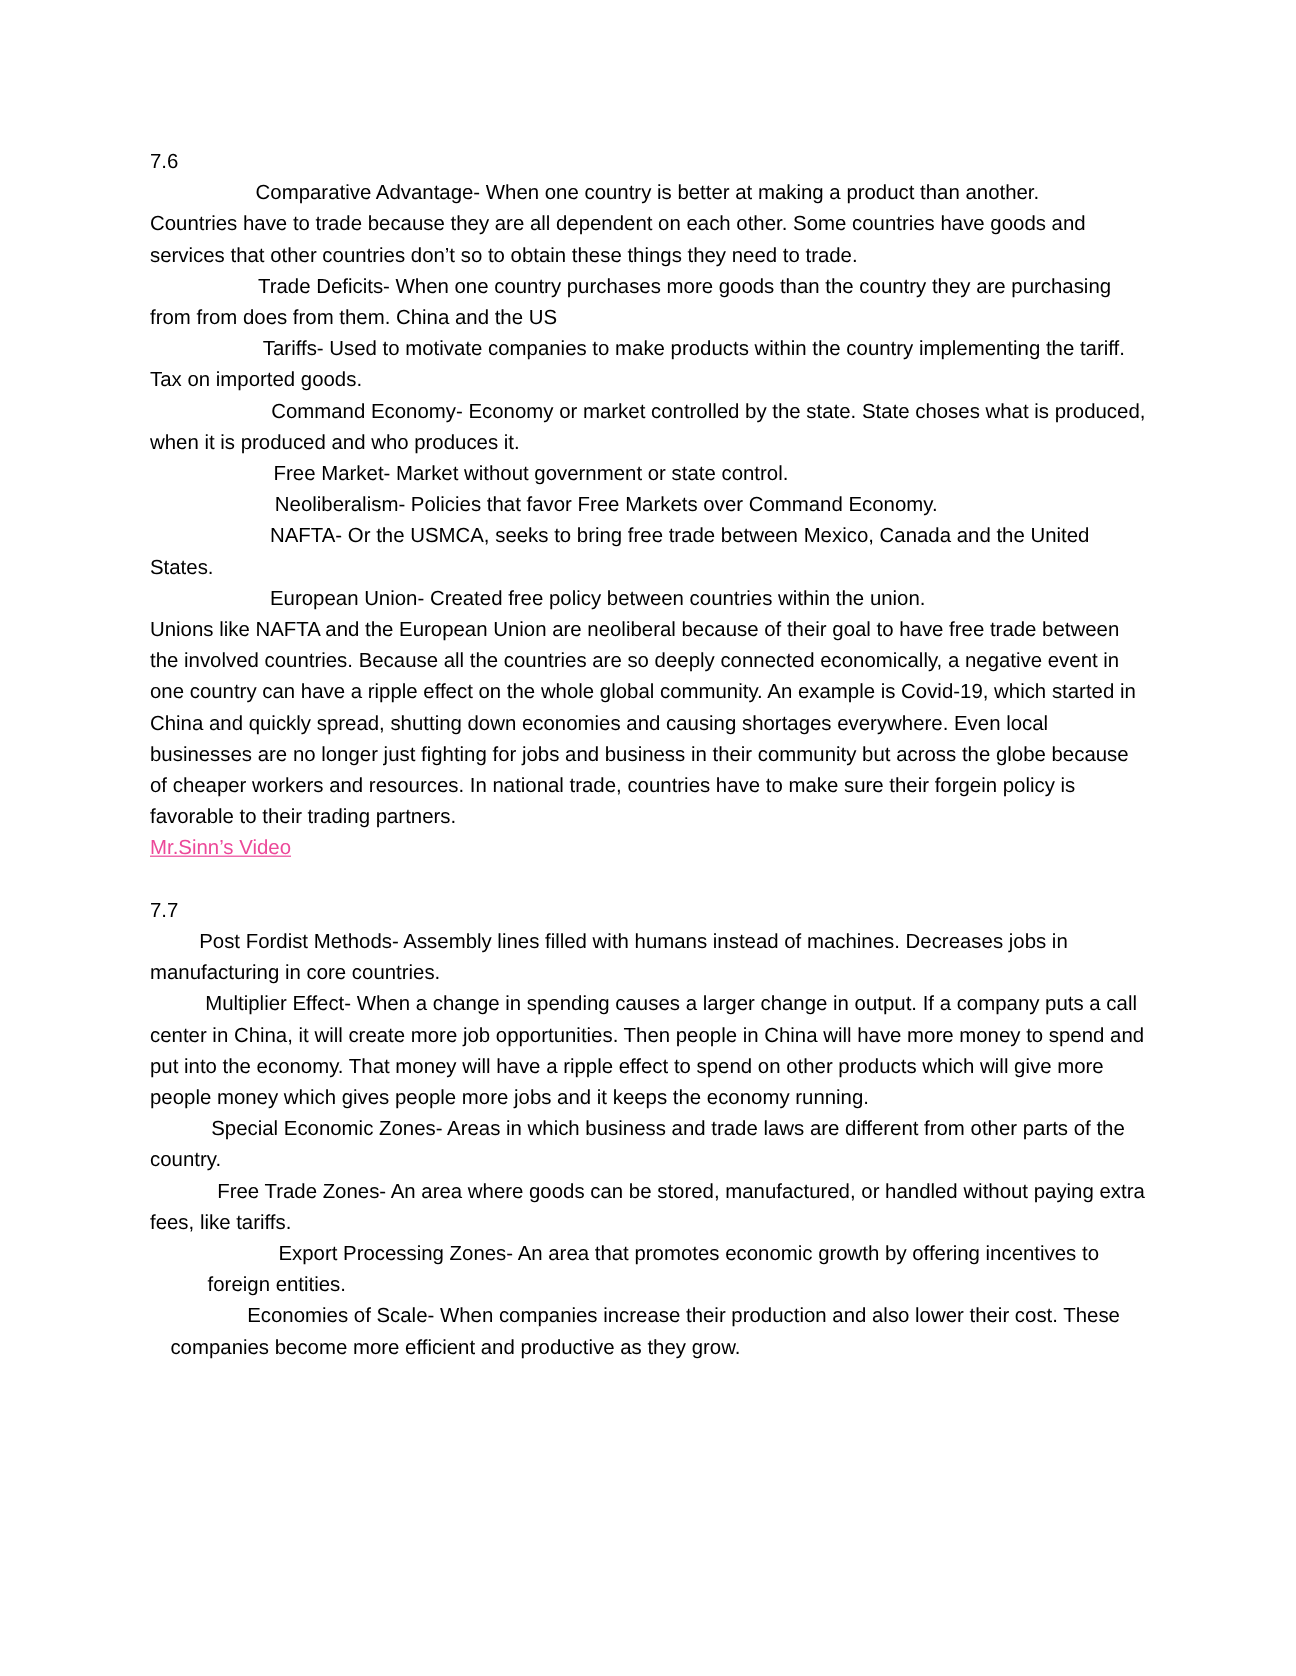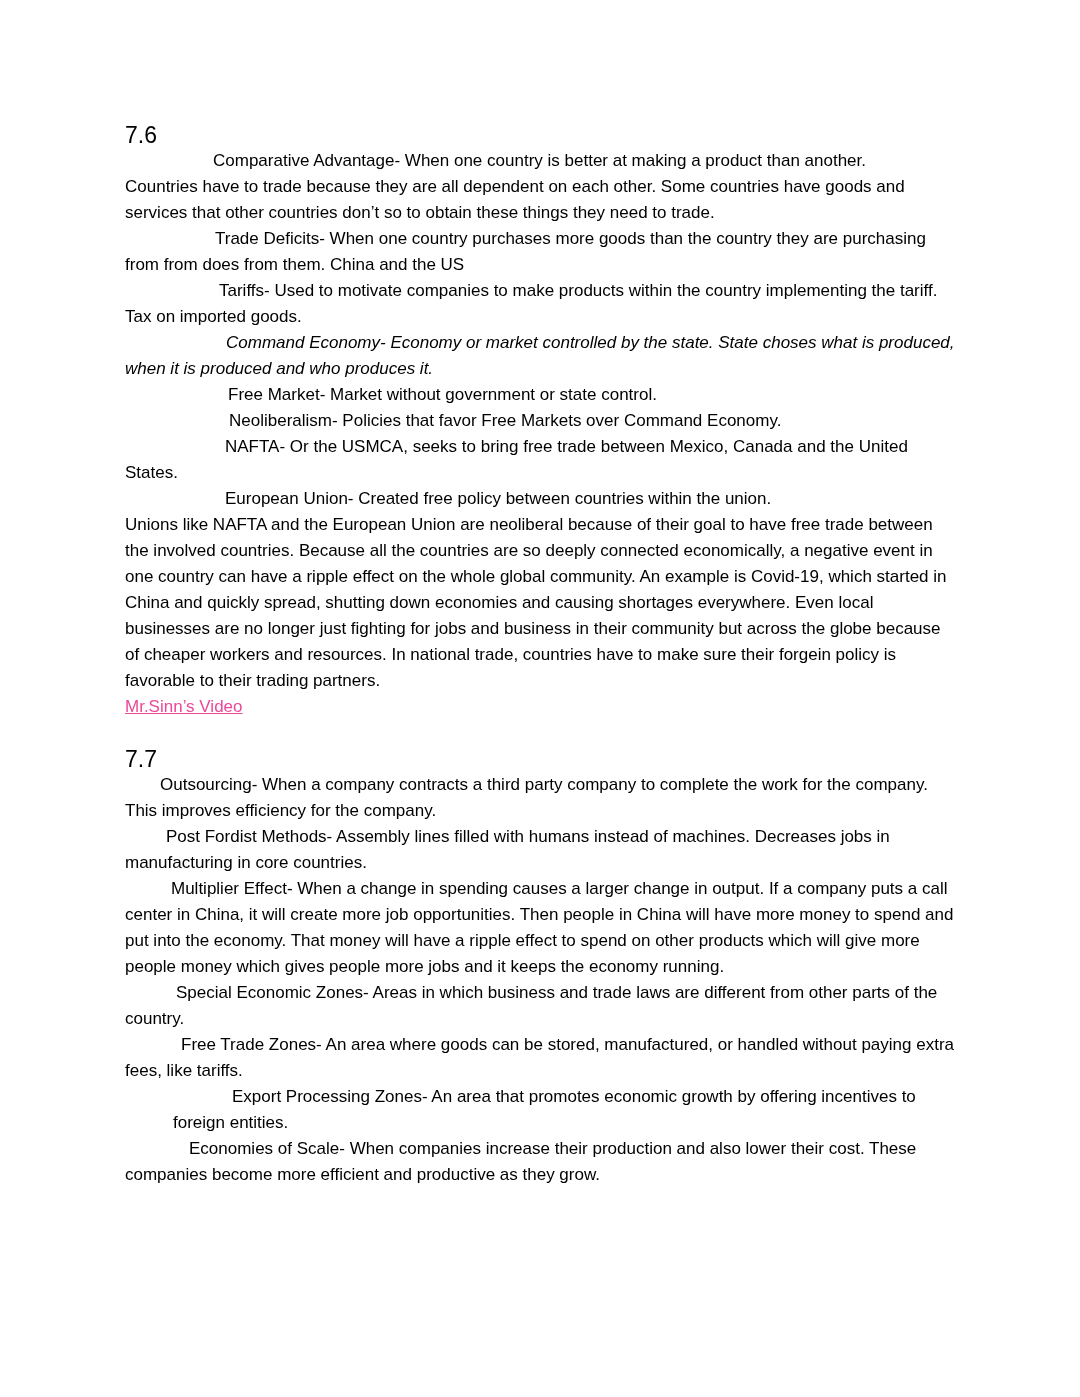--- a/index.html
+++ b/index.html
@@ -13,21 +13,21 @@
     color: #000000;
     -webkit-font-smoothing: antialiased;
   }
   .page {
     width: 1080px;
     min-height: 1397px;
     padding: 122px 125px 80px 125px;
     background: #ffffff;
   }
   .doc-section + .doc-section { margin-top: 26px; }
-  .section-heading { font-weight: normal; font-size: 23px; line-height: 26px; }
+  .section-heading { font-weight: normal; font-size: 17px; line-height: 26px; }
   .para { text-align: left; }
   .doc-link {
     color: #ec4899;
     text-decoration: underline;
     cursor: pointer;
   }
 </style>
 </head>
 <body>
 
@@ -37,48 +37,47 @@
     <p class="section-heading">7.6</p>
     <div class="blocks">
   <p class="para" style="text-indent: 88px;">Comparative Advantage- When one country is better at making a product than another.</p>
 
   <p class="para" style="text-indent: 0px;">Countries have to trade because they are all dependent on each other. Some countries have goods and services that other countries don’t so to obtain these things they need to trade.</p>
 
   <p class="para" style="text-indent: 90px;">Trade Deficits- When one country purchases more goods than the country they are purchasing from from does from them. China and the US</p>
 
   <p class="para" style="text-indent: 94px;">Tariffs- Used to motivate companies to make products within the country implementing the tariff. Tax on imported goods.</p>
 
-  <p class="para" style="text-indent: 101px; font-style: italic;">Command Economy- Economy or market controlled by the state. State choses what is produced, when it is produced and who produces it.</p>
+  <p class="para" style="text-indent: 101px;">Command Economy- Economy or market controlled by the state. State choses what is produced, when it is produced and who produces it.</p>
 
   <p class="para" style="text-indent: 103px;">Free Market- Market without government or state control.</p>
 
   <p class="para" style="text-indent: 104px;">Neoliberalism- Policies that favor Free Markets over Command Economy.</p>
 
   <p class="para" style="text-indent: 100px;">NAFTA- Or the USMCA, seeks to bring free trade between Mexico, Canada and the United States.</p>
 
   <p class="para" style="text-indent: 100px;">European Union- Created free policy between countries within the union.</p>
 
   <p class="para" style="text-indent: 0px;">Unions like NAFTA and the European Union are neoliberal because of their goal to have free trade between the involved countries. Because all the countries are so deeply connected economically, a negative event in one country can have a ripple effect on the whole global community. An example is Covid-19, which started in China and quickly spread, shutting down economies and causing shortages everywhere. Even local businesses are no longer just fighting for jobs and business in their community but across the globe because of cheaper workers and resources. In national trade, countries have to make sure their forgein policy is favorable to their trading partners.</p>
 
   <p class="para" style="text-indent: 0px;"><a class="doc-link" href="#">Mr.Sinn’s Video</a></p>
 </div>
   </section>
 
   <section class="doc-section">
     <p class="section-heading">7.7</p>
     <div class="blocks">
-  <p class="para" style="text-indent: 35px;">Outsourcing- When a company contracts a third party company to complete the work for the company. This improves efficiency for the company.</p>
 
   <p class="para" style="text-indent: 41px;">Post Fordist Methods- Assembly lines filled with humans instead of machines. Decreases jobs in manufacturing in core countries.</p>
 
   <p class="para" style="text-indent: 46px;">Multiplier Effect- When a change in spending causes a larger change in output. If a company puts a call center in China, it will create more job opportunities. Then people in China will have more money to spend and put into the economy. That money will have a ripple effect to spend on other products which will give more people money which gives people more jobs and it keeps the economy running.</p>
 
   <p class="para" style="text-indent: 51px;">Special Economic Zones- Areas in which business and trade laws are different from other parts of the country.</p>
 
   <p class="para" style="text-indent: 56px;">Free Trade Zones- An area where goods can be stored, manufactured, or handled without paying extra fees, like tariffs.</p>
 
   <p class="para" style="text-indent: 59px; margin-left: 48px;">Export Processing Zones- An area that promotes economic growth by offering incentives to foreign entities.</p>
 
-  <p class="para" style="text-indent: 64px;">Economies of Scale- When companies increase their production and also lower their cost. These companies become more efficient and productive as they grow.</p>
+  <p class="para" style="text-indent: 64px; margin-left: 17px;">Economies of Scale- When companies increase their production and also lower their cost. These companies become more efficient and productive as they grow.</p>
 </div>
   </section>
 </div>
 </div>
 
 </body></html>

